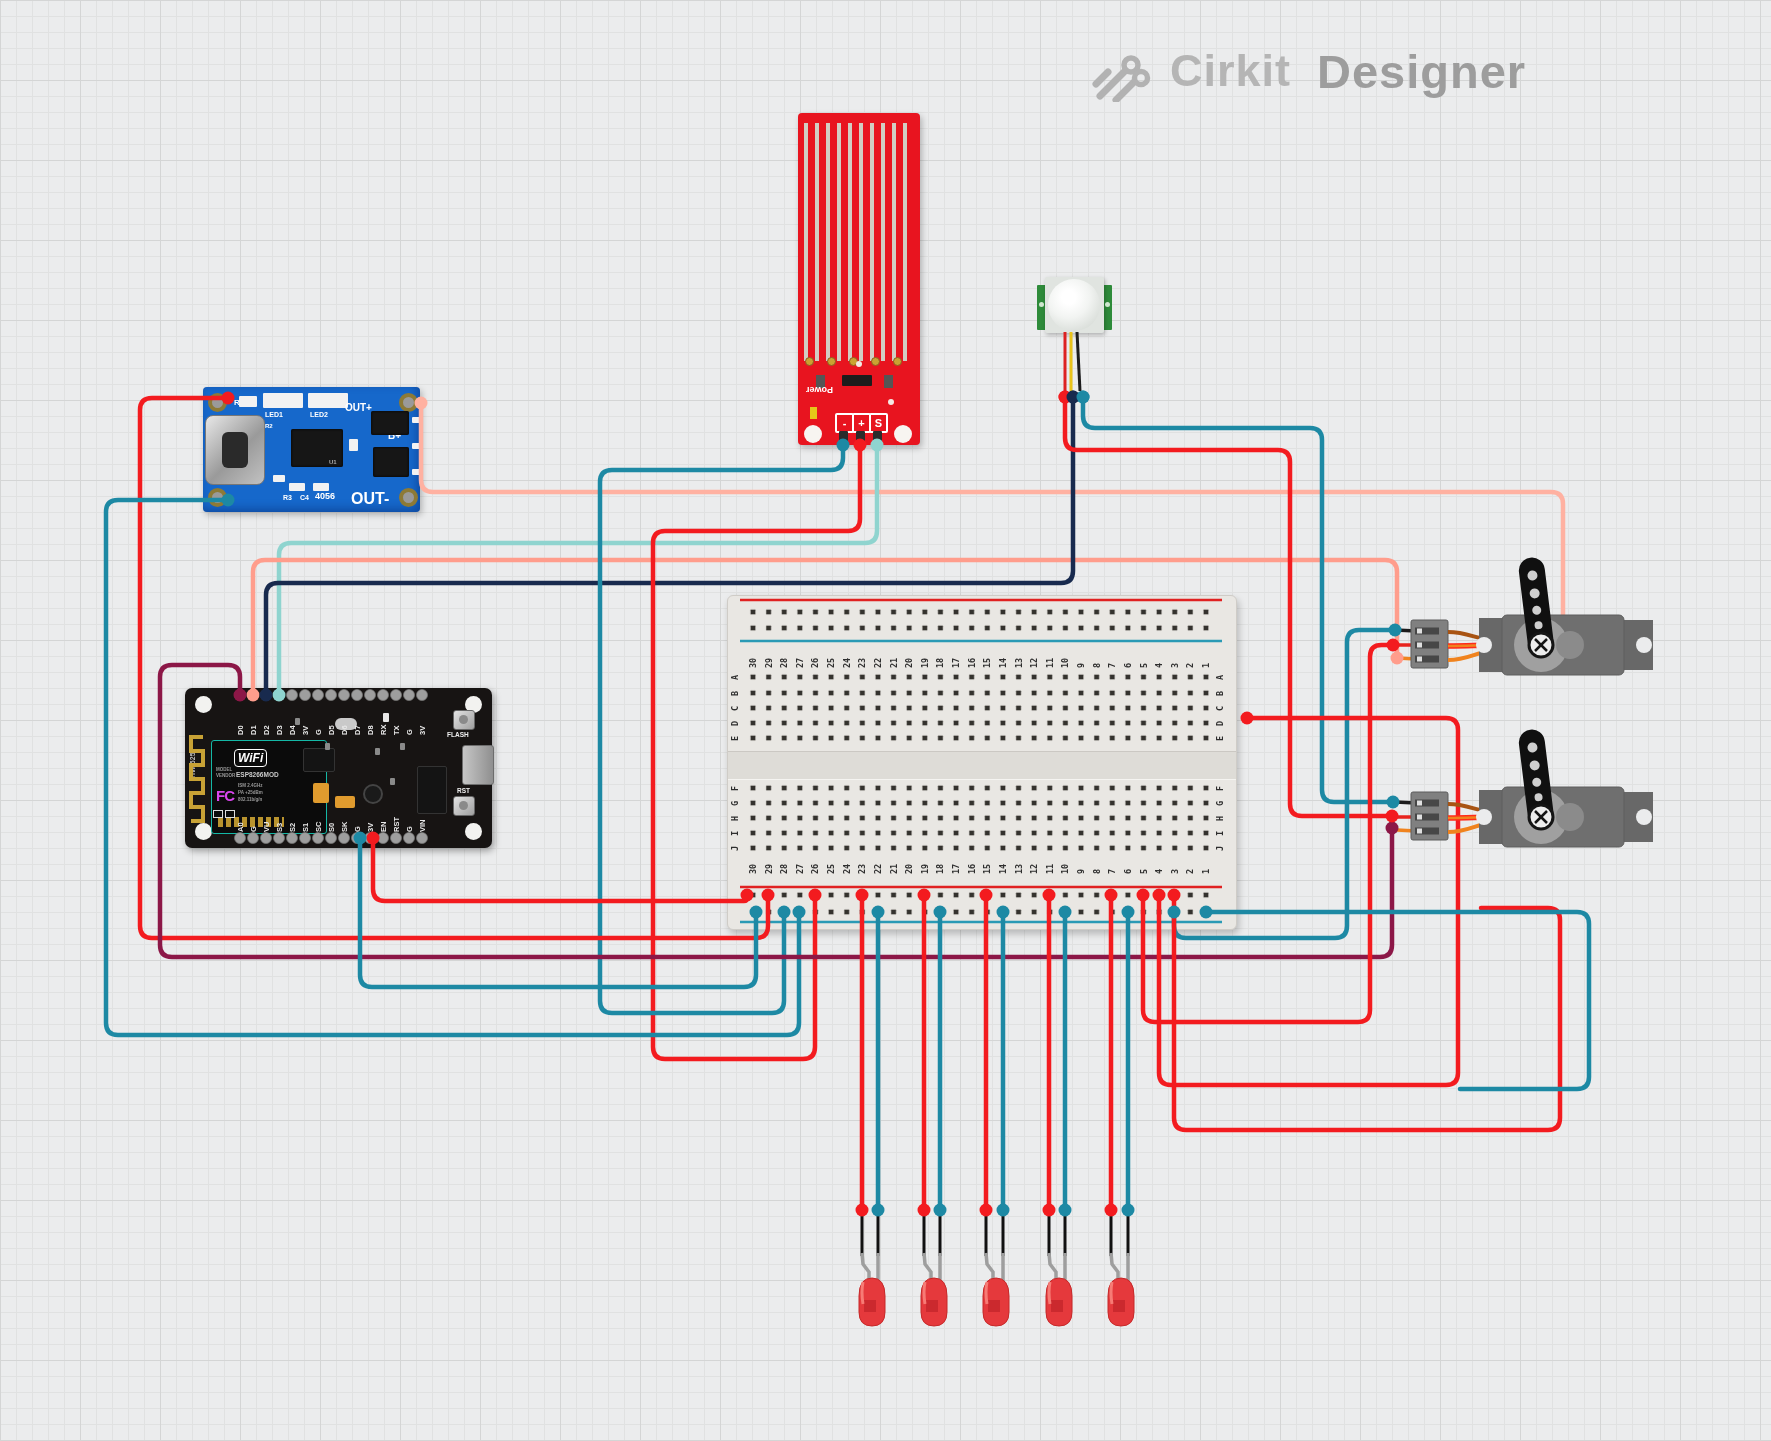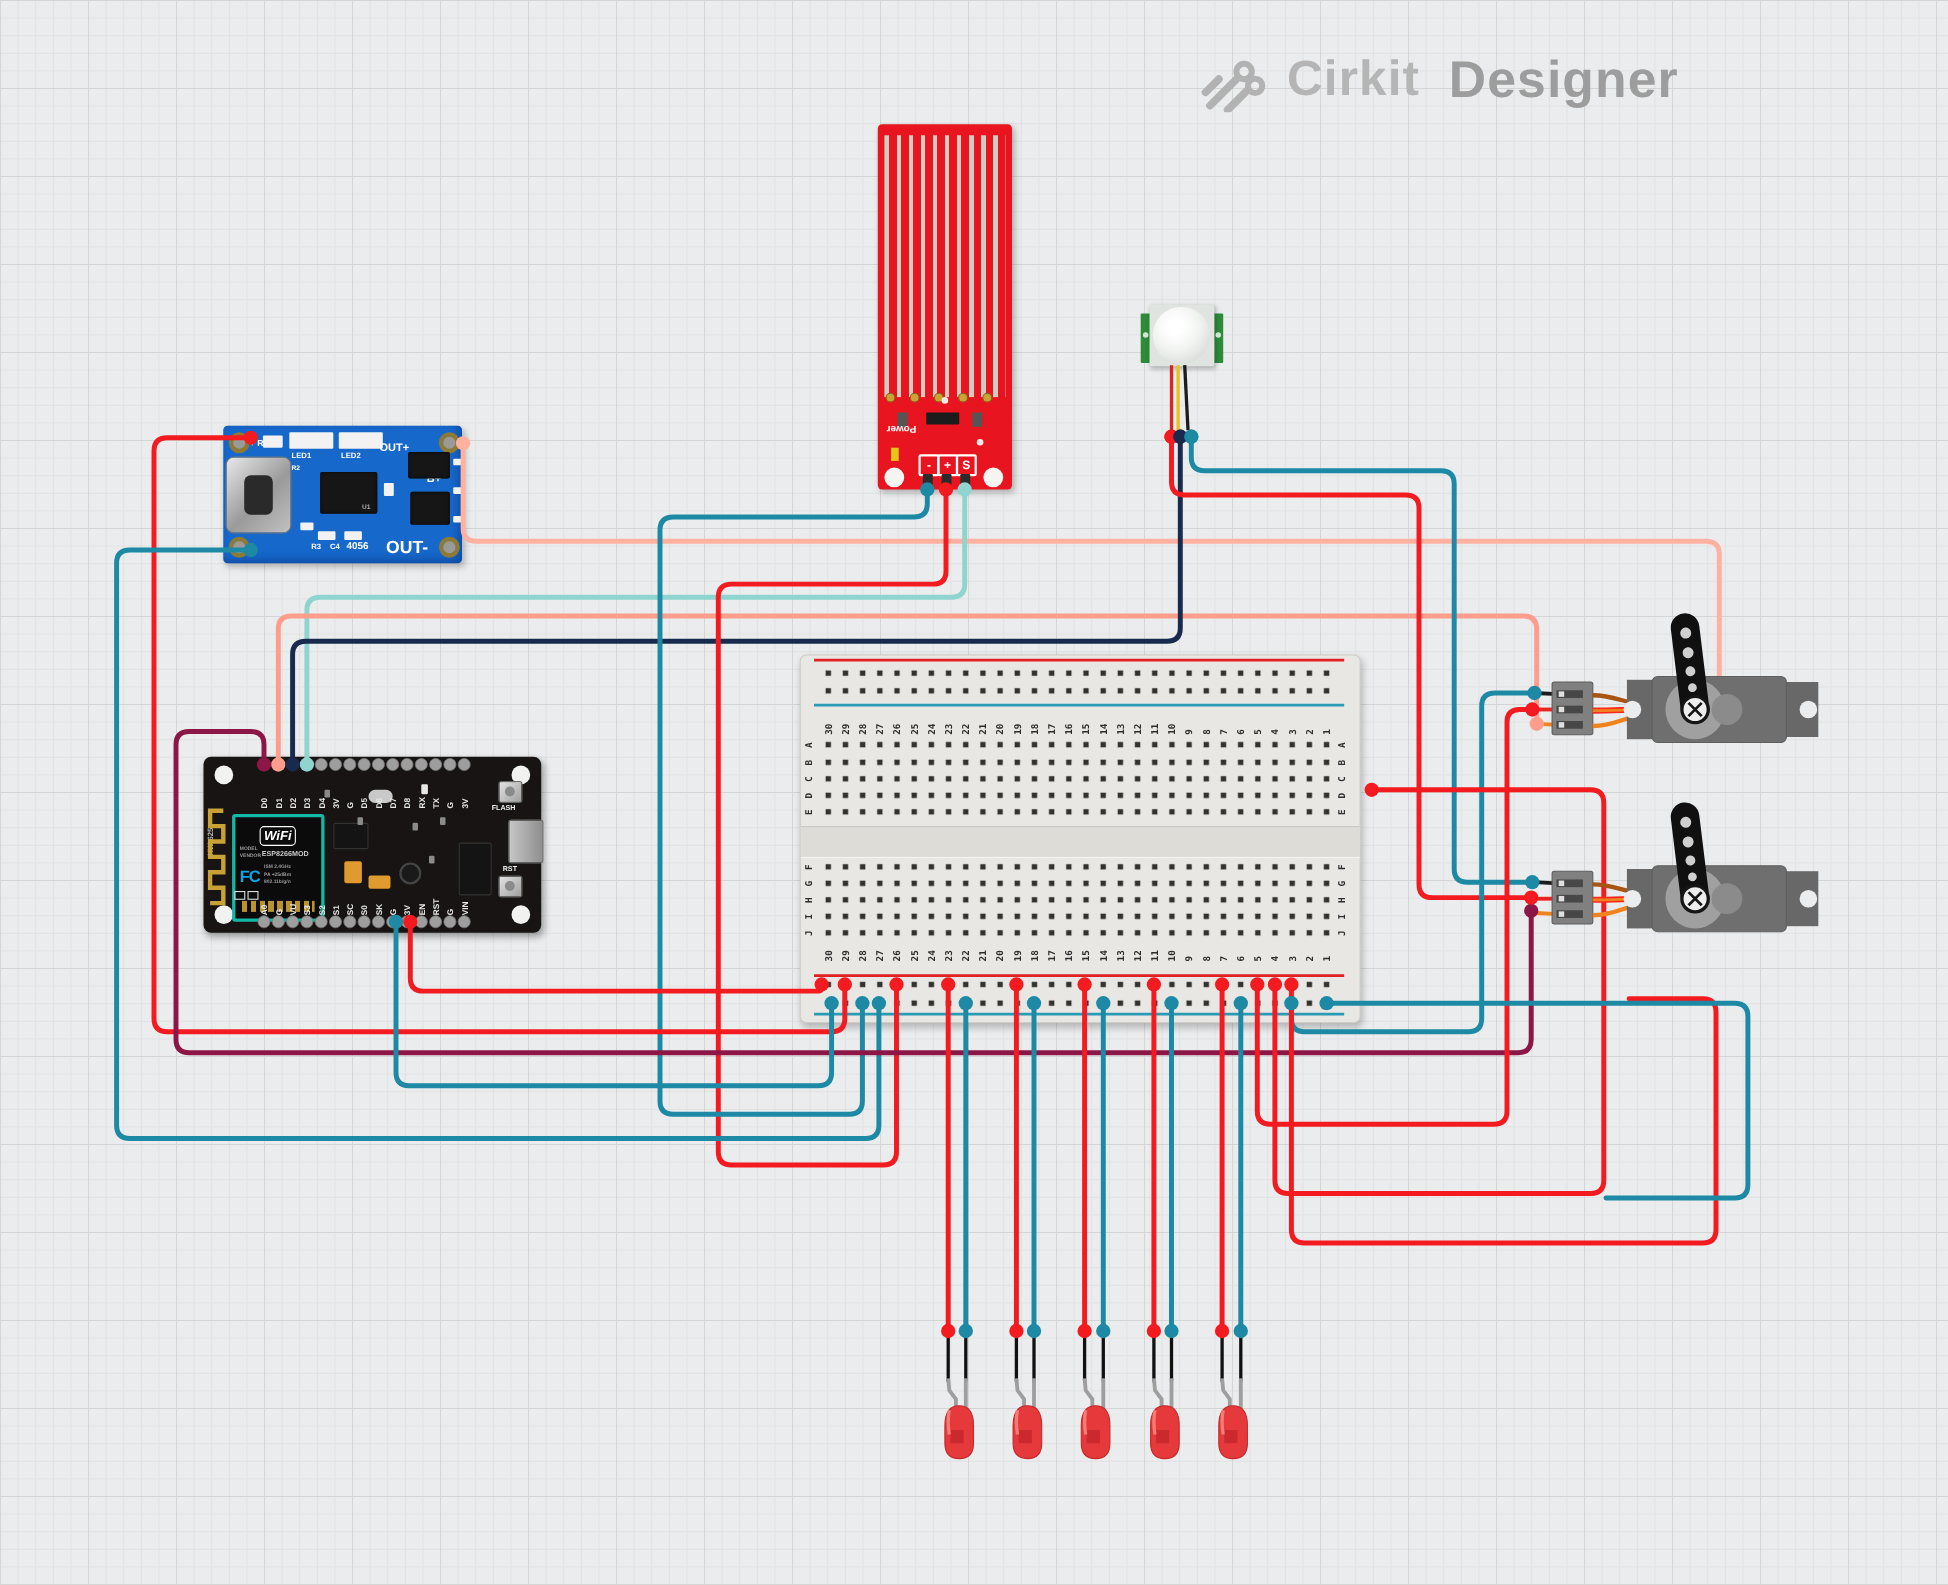--- a/index.html
+++ b/index.html
@@ -45,26 +45,26 @@
   #pir .side{position:absolute;top:8px;width:10px;height:45px;background:#2e8b3a;border-radius:1px;}
   #pir .body{position:absolute;left:8px;top:0;width:59px;height:56px;background:#e0e4e0;border-radius:2px;
              box-shadow:1px 2px 4px rgba(0,0,0,.25);}
   #pir .dome{position:absolute;left:11px;top:2px;width:52px;height:52px;border-radius:50%;
              background:radial-gradient(circle at 40% 35%,#ffffff 15%,#f2f4f2 45%,#d5dad5 85%);}
   #pir .sdot{position:absolute;width:5px;height:5px;border-radius:50%;background:#cfe7cf;top:25px;}
   
   #nodemcu{left:185px;top:688px;width:307px;height:160px;background:#171413;border-radius:7px;
            box-shadow:2px 3px 7px rgba(0,0,0,.35);}
   #nodemcu .holec{position:absolute;width:17px;height:17px;border-radius:50%;background:#f2f2f0;}
-  #shield{position:absolute;left:26px;top:52px;width:78px;height:92px;background:#0b0b0b;border:3px solid #14b8a6;border-radius:3px;}
+  #shield{position:absolute;left:26px;top:52px;width:78px;height:92px;background:#0b0b0b;border:1px solid #14b8a6;border-radius:3px;padding-left:36px;}
   #shield .wifi{position:absolute;left:22px;top:8px;color:#fff;font-weight:800;font-style:italic;font-size:12px;
                 border:1px solid #fff;border-radius:4px;padding:1px 3px;}
   #shield .tiny{position:absolute;color:#999;font-size:4.5px;font-weight:bold;line-height:1.25;}
   #shield .mod{position:absolute;left:24px;top:30px;color:#c8c8c8;font-size:6.5px;font-weight:bold;}
-  #shield .fc{position:absolute;left:4px;top:46px;color:#0ea5e9;font-size:15px;font-weight:800;letter-spacing:-1px;}
+  #shield .fc{position:absolute;left:4px;top:46px;color:#d946ef;font-size:15px;font-weight:800;letter-spacing:-1px;}
   #shield .gpads{position:absolute;left:6px;top:76px;width:66px;height:10px;
                  background:repeating-linear-gradient(to right,#b9942e 0 5px,transparent 5px 8px);}
   .btn{position:absolute;width:20px;height:18px;background:linear-gradient(135deg,#e3e3e3,#9f9f9f);border-radius:3px;border:1px solid #666;}
   .btn:after{content:"";position:absolute;left:5px;top:4px;width:9px;height:9px;border-radius:50%;background:#8a8a8a;}
   #musb{position:absolute;left:277px;top:57px;width:30px;height:38px;background:linear-gradient(90deg,#c6c6c6,#8f8f8f);
         border:1px solid #6d6d6d;border-radius:3px;}
   .smd{position:absolute;background:#8a8a8a;border-radius:1px;}
   .blk{position:absolute;background:#141414;border:1px solid #333;border-radius:2px;}
   .cap{position:absolute;background:#e09b2e;border-radius:2px;}
   .vert{writing-mode:vertical-rl;transform:rotate(180deg);}

